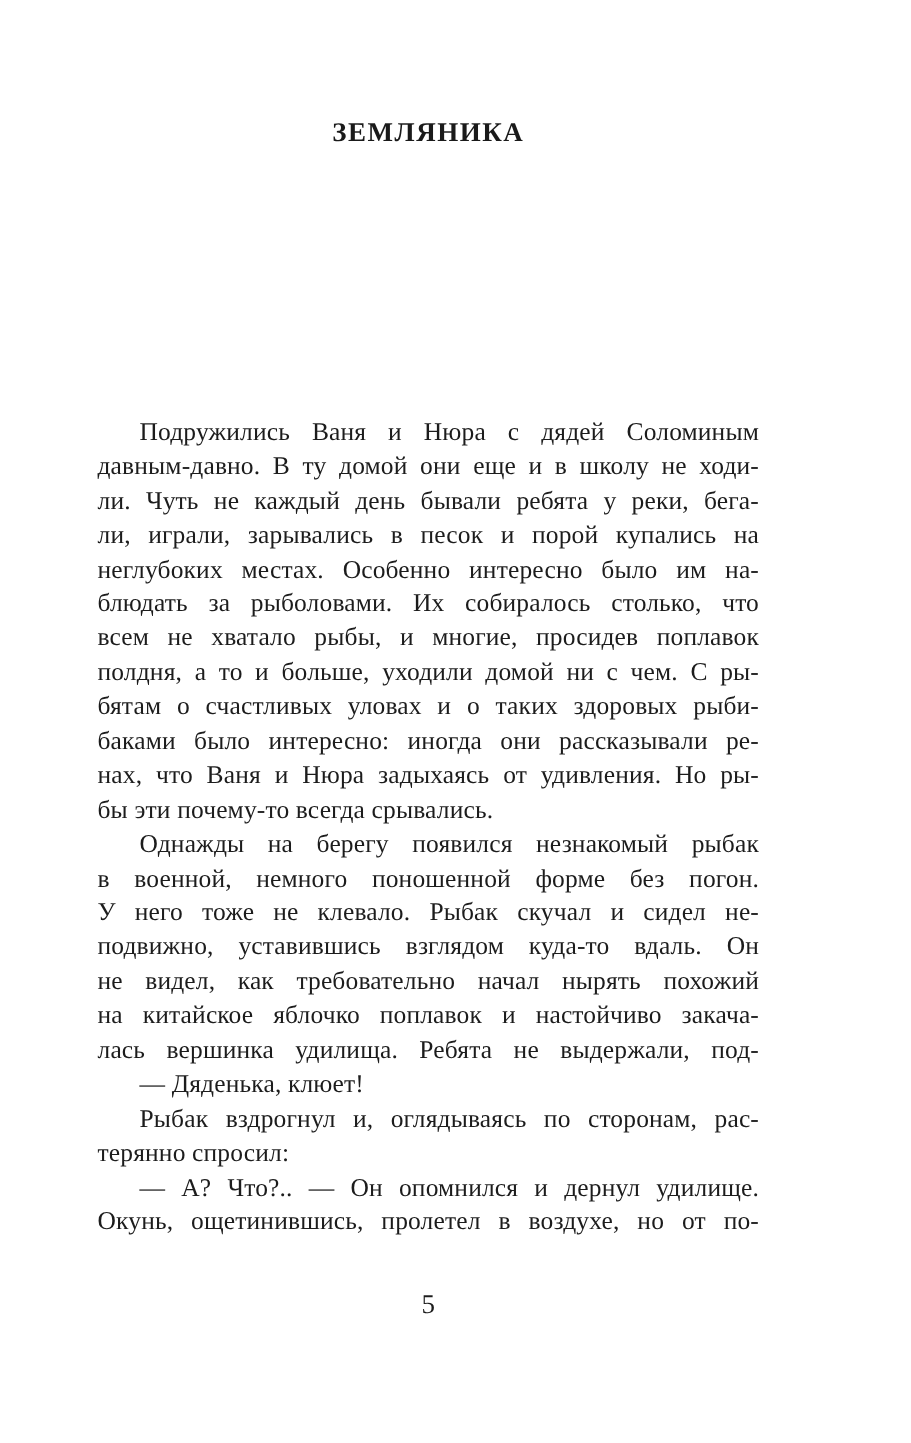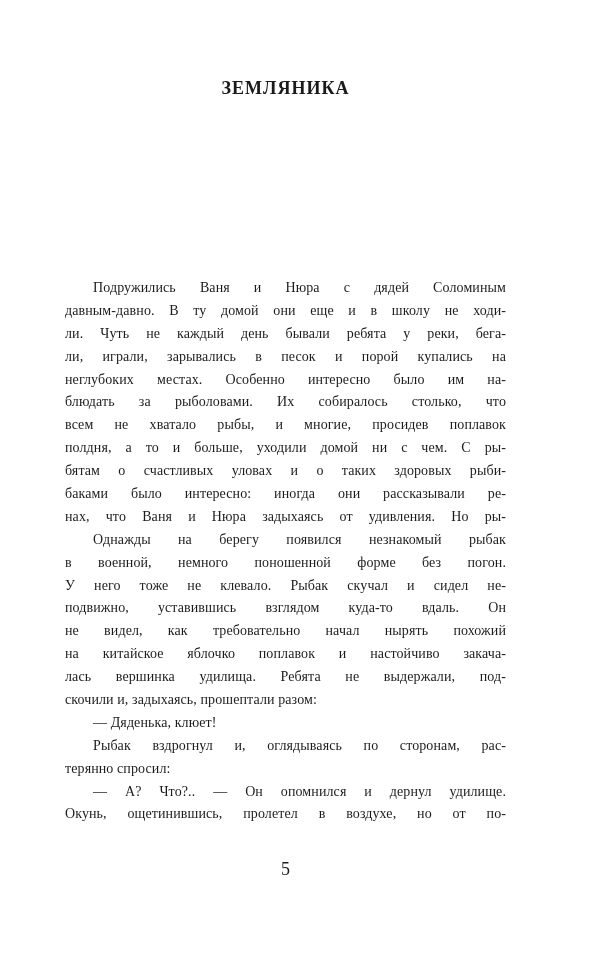--- a/index.html
+++ b/index.html
@@ -35,21 +35,21 @@
     position: absolute;
     top: 277px;
     left: 65px;
     width: 441px;
   }
   .para {
     margin: 0;
     padding: 0;
   }
   .line {
-    font-size: 14px;
+    font-size: 17px;
     line-height: 22.9px;
     height: 22.9px;
     letter-spacing: 0.1px;
   }
   .line.just {
     text-align: justify;
     text-align-last: justify;
   }
   .line.left {
     text-align: left;
@@ -84,31 +84,31 @@
       <div class="line just">давным-давно. В ту домой они еще и в школу не ходи-</div>
       <div class="line just">ли. Чуть не каждый день бывали ребята у реки, бега-</div>
       <div class="line just">ли, играли, зарывались в песок и порой купались на</div>
       <div class="line just">неглубоких местах. Особенно интересно было им на-</div>
       <div class="line just">блюдать за рыболовами. Их собиралось столько, что</div>
       <div class="line just">всем не хватало рыбы, и многие, просидев поплавок</div>
       <div class="line just">полдня, а то и больше, уходили домой ни с чем. С ры-</div>
       <div class="line just">бятам о счастливых уловах и о таких здоровых рыби-</div>
       <div class="line just">баками было интересно: иногда они рассказывали ре-</div>
       <div class="line just">нах, что Ваня и Нюра задыхаясь от удивления. Но ры-</div>
+      <div class="line left">бы эти почему-то всегда срывались.</div>
     </div>
 
     <div class="para">
       <div class="line indent just">Однажды на берегу появился незнакомый рыбак</div>
       <div class="line just">в военной, немного поношенной форме без погон.</div>
       <div class="line just">У него тоже не клевало. Рыбак скучал и сидел не-</div>
       <div class="line just">подвижно, уставившись взглядом куда-то вдаль. Он</div>
       <div class="line just">не видел, как требовательно начал нырять похожий</div>
       <div class="line just">на китайское яблочко поплавок и настойчиво закача-</div>
       <div class="line just">лась вершинка удилища. Ребята не выдержали, под-</div>
-      <div class="line left">скочили и, задыхаясь, прошептали разом:</div>
     </div>
 
     <div class="para">
       <div class="line indent left">— Дяденька, клюет!</div>
     </div>
 
     <div class="para">
       <div class="line indent just">Рыбак вздрогнул и, оглядываясь по сторонам, рас-</div>
       <div class="line left">терянно спросил:</div>
     </div>

